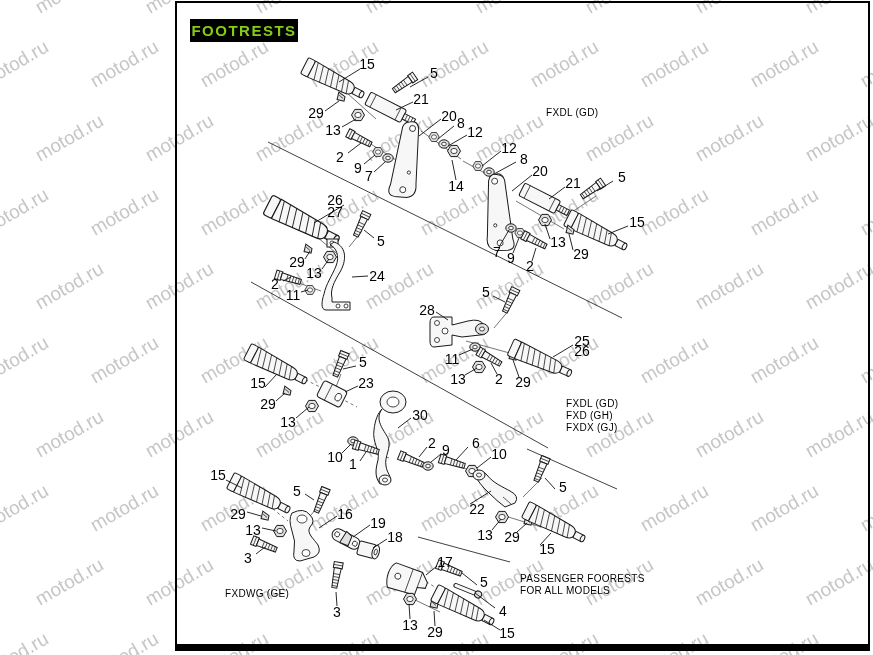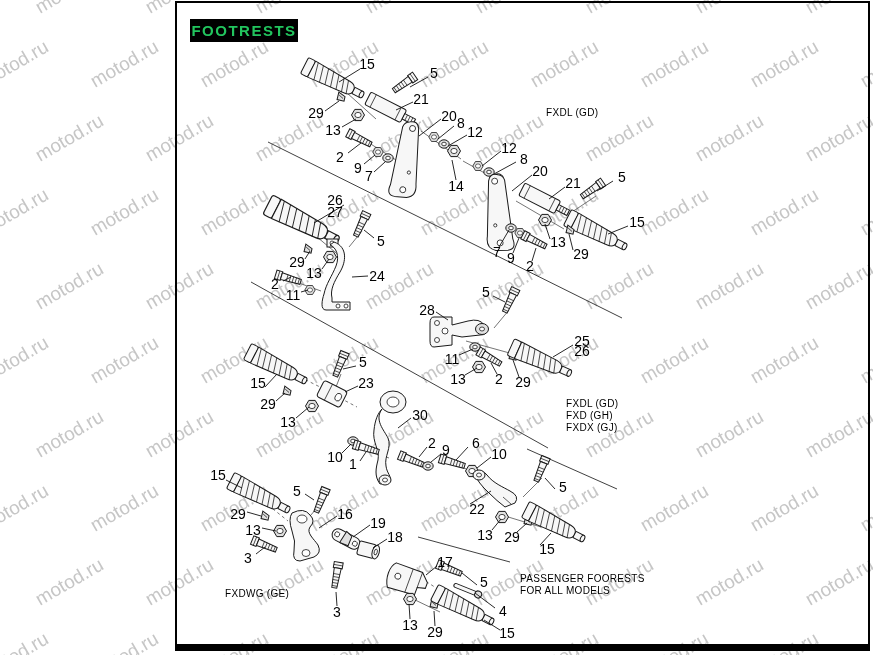--- a/index.html
+++ b/index.html
@@ -10,21 +10,21 @@
   .sep{stroke:#2a2a2a;stroke-width:0.9;fill:none;}
   .axis{stroke:#3a3a3a;stroke-width:0.7;fill:none;}
   .leader{stroke:#111;stroke-width:0.9;fill:none;}
   .lbl{fill:#000;font-size:14px;font-family:"Liberation Sans",sans-serif;}
   .ann{fill:#000;font-size:10px;font-family:"Liberation Sans",sans-serif;letter-spacing:0.3px;}
   .pf{fill:#f7f7f7;stroke:#1a1a1a;stroke-width:1;}
   .pf2{fill:#ffffff;stroke:#1a1a1a;stroke-width:0.8;}
   .pfd{fill:#e0e0e0;stroke:#1a1a1a;stroke-width:1;}
   .ln{stroke:#1a1a1a;stroke-width:0.7;fill:none;}
   #title-box{position:absolute;left:190px;top:19px;width:108px;height:23px;background:#000;
-     color:#22c55e;display:flex;align-items:center;justify-content:center;
+     color:#84cc16;display:flex;align-items:center;justify-content:center;
      font-weight:bold;font-size:15px;letter-spacing:1.5px;}
 </style>
 </head>
 <body>
 
 <div id="page">
   <svg id="diagram" width="873" height="655" viewBox="0 0 873 655">
     <defs>
       <g id="p-peg">
         <rect x="-32" y="-9" width="8" height="18" rx="2" class="pf"></rect>

